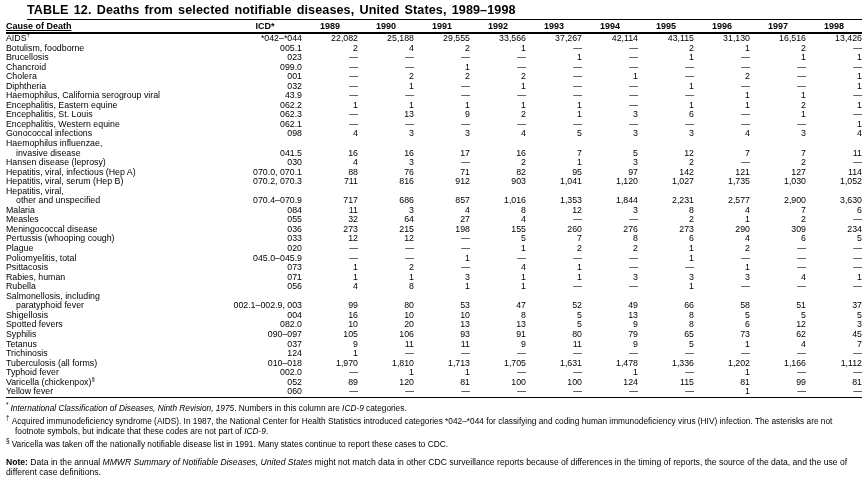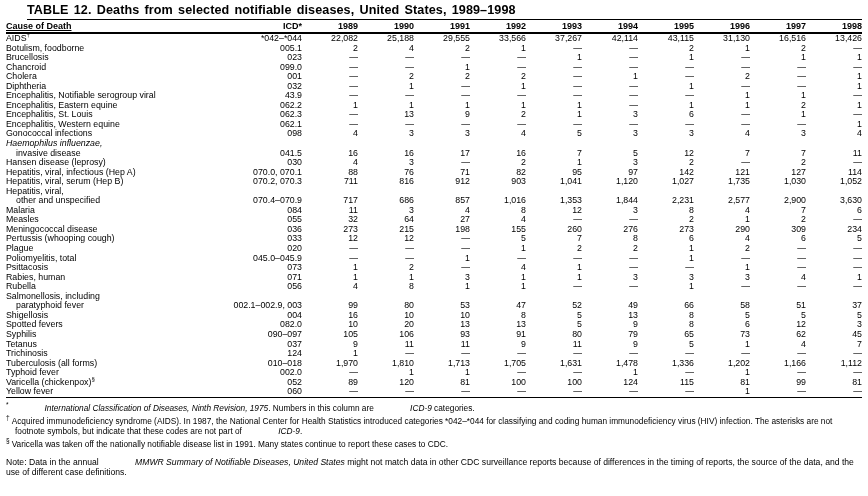--- a/index.html
+++ b/index.html
@@ -25,53 +25,53 @@
     border-collapse: collapse;
     table-layout: fixed;
     border-bottom: 1.5px solid #000;
   }
   col.c-cause { width: 222px; }
   col.c-icd   { width: 74px; }
   col.c-year  { width: 56px; }
   thead th {
     font-size: 9px;
     font-weight: bold;
-    text-align: right;
+    text-align: center;
     padding: 1px 0 1px 0;
     border-bottom: 2.5px solid #000;
     white-space: nowrap;
   }
   thead th.cause-col { text-align: left; text-decoration: underline; }
   tbody td {
     font-size: 8.8px;
     line-height: 9.55px;
     padding: 0;
     white-space: nowrap;
     vertical-align: bottom;
   }
   td.cause { text-align: left; }
   td.cause.indent { padding-left: 10px; }
-  td.cause.italic { font-style: italic; }
+  td.cause.italic { }
   td.icd, td.val { text-align: right; }
   sup { font-size: 6px; vertical-align: super; line-height: 0; }
   .footnotes { margin-top: 2px; }
   .footnote {
     font-size: 8.3px;
     line-height: 9.7px;
     padding-left: 9px;
     text-indent: -9px;
   }
   .footnote .marker { font-size: 6.5px; vertical-align: super; padding-right: 2px; }
   .notes { margin-top: 7px; }
   .para {
     font-size: 8.6px;
     line-height: 10.3px;
   }
-  .seg-i { font-style: italic; margin-left: 34px; }
-  .seg-b { font-weight: normal; }
+  .seg-i { font-style: italic; }
+  .seg-b { font-weight: bold; }
 </style>
 </head>
 <body>
 
 <div class="page">
   <div class="title">TABLE 12. Deaths from selected notifiable diseases, United States, 1989–1998</div>
   <table>
     <colgroup id="colgroup">
         <col class="c-cause">
         <col class="c-icd">
@@ -181,21 +181,21 @@
           <td class="val">—</td>
           <td class="val">1</td>
           <td class="val">—</td>
           <td class="val">—</td>
           <td class="val">1</td>
           <td class="val">—</td>
           <td class="val">—</td>
           <td class="val">1</td>
         </tr>
         <tr>
-          <td class="cause">Encephalitis, Notifiable serogroup viral</td>
+          <td class="cause">Haemophilus, California serogroup viral</td>
           <td class="icd">43.9</td>
           <td class="val">—</td>
           <td class="val">—</td>
           <td class="val">—</td>
           <td class="val">—</td>
           <td class="val">—</td>
           <td class="val">—</td>
           <td class="val">—</td>
           <td class="val">1</td>
           <td class="val">1</td>

